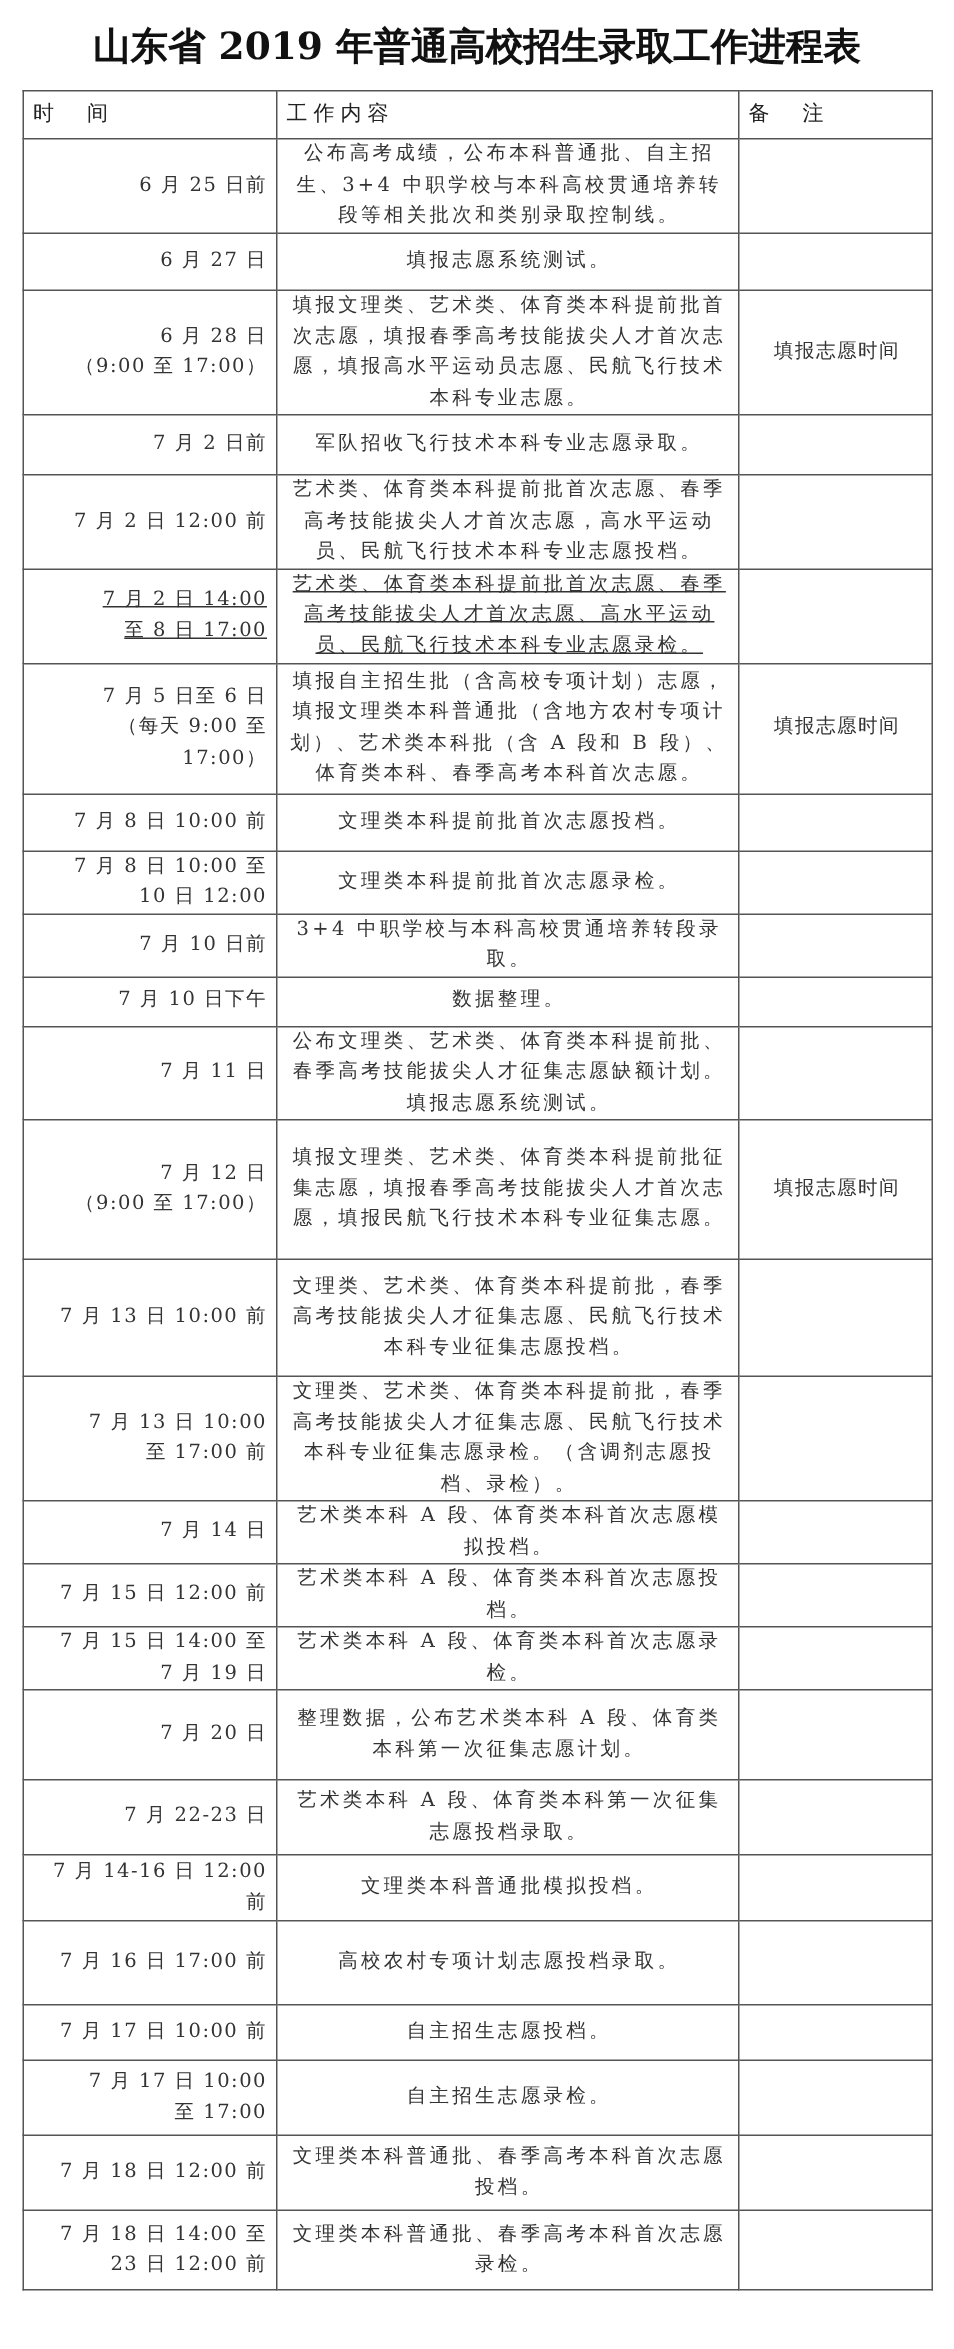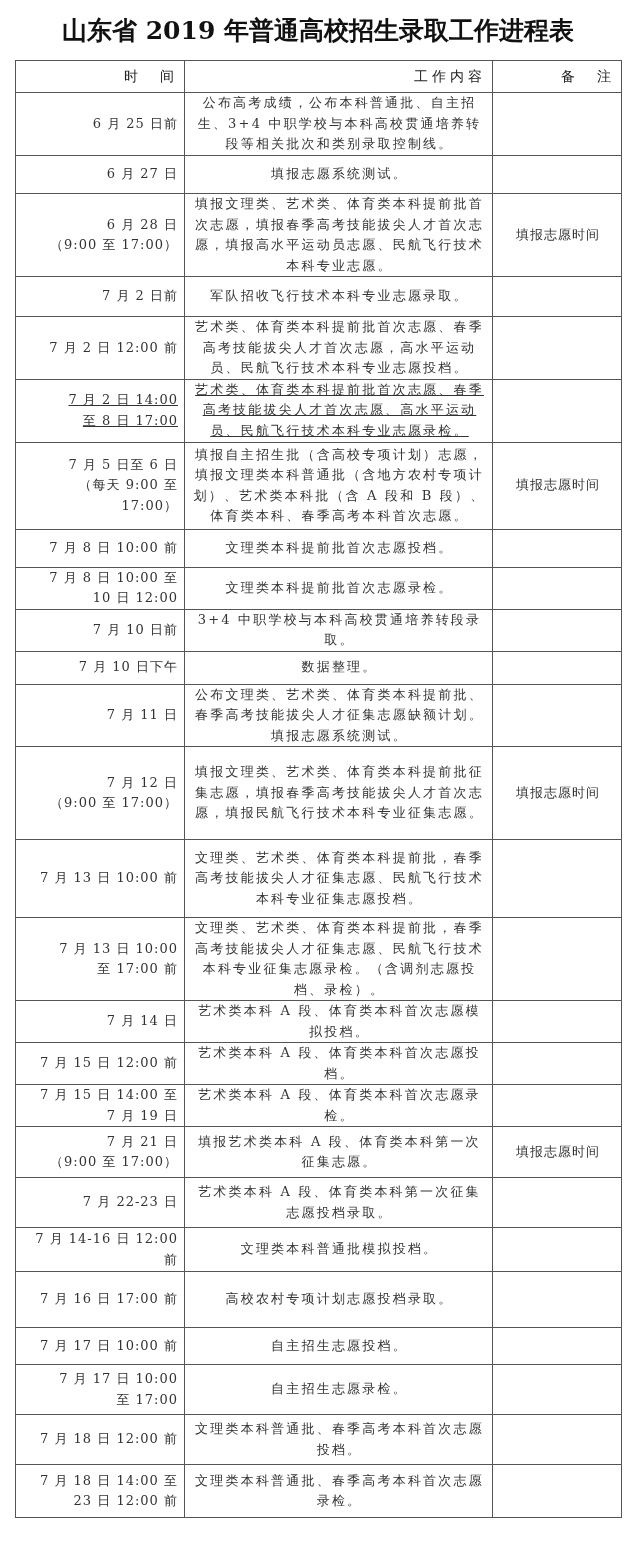--- a/index.html
+++ b/index.html
@@ -5,21 +5,21 @@
   html, body { margin: 0; padding: 0; background: #ffffff; }
   body { width: 636px; height: 1566px; overflow: hidden; position: relative;
          font-family: "DejaVu Serif", "Liberation Serif", serif; color: #333; }
   .title { position: absolute; left: 0; top: 14px; width: 636px; text-align: center;
            font-family: "DejaVu Serif", "Liberation Serif", serif; font-weight: bold;
            font-size: 25px; color: #111; letter-spacing: 0px; }
   table { position: absolute; left: 15px; top: 60px; width: 606px; border-collapse: collapse;
           table-layout: fixed; }
   td, th { border: 1.5px solid #555; padding: 0 6px; font-size: 13px; line-height: 20.5px;
            font-weight: normal; color: #333; }
-  th { height: 31px; font-size: 14px; color: #222; letter-spacing: 4px; text-align: right; }
+  th { height: 31px; font-size: 14px; color: #222; letter-spacing: 4px; text-align: left; }
   td.time { text-align: right; letter-spacing: 1px; }
   td.content { text-align: center; letter-spacing: 2.2px; padding-left: 6px; padding-right: 4px; }
   td.note { text-align: center; letter-spacing: 1px; padding-left: 8px; }
   col.c1 { width: 169px; }
   col.c2 { width: 308px; }
   col.c3 { width: 129px; }
 </style>
 </head>
 <body>
 
@@ -122,24 +122,24 @@
       <tr style="height: 40px;">
         <td class="time">7 月 15 日 12:00 前</td>
         <td class="content">艺术类本科 A 段、体育类本科首次志愿投档。</td>
         <td class="note"></td>
       </tr>
       <tr style="height: 41px;">
         <td class="time">7 月 15 日 14:00 至<br>7 月 19 日</td>
         <td class="content">艺术类本科 A 段、体育类本科首次志愿录检。</td>
         <td class="note"></td>
       </tr>
-      <tr style="height: 51px;">
-        <td class="time">7 月 21 日<br>（9:00 至 17:00）</td>
-        <td class="content">填报艺术类本科 A 段、体育类本科第一次征集志愿。</td>
-        <td class="note">填报志愿时间</td>
+      <tr style="height: 60px;">
+        <td class="time">7 月 20 日</td>
+        <td class="content">整理数据，公布艺术类本科 A 段、体育类本科第一次征集志愿计划。</td>
+        <td class="note"></td>
       </tr>
       <tr style="height: 50px;">
         <td class="time">7 月 22-23 日</td>
         <td class="content">艺术类本科 A 段、体育类本科第一次征集志愿投档录取。</td>
         <td class="note"></td>
       </tr>
       <tr style="height: 44px;">
         <td class="time">7 月 14-16 日 12:00 前</td>
         <td class="content">文理类本科普通批模拟投档。</td>
         <td class="note"></td>

